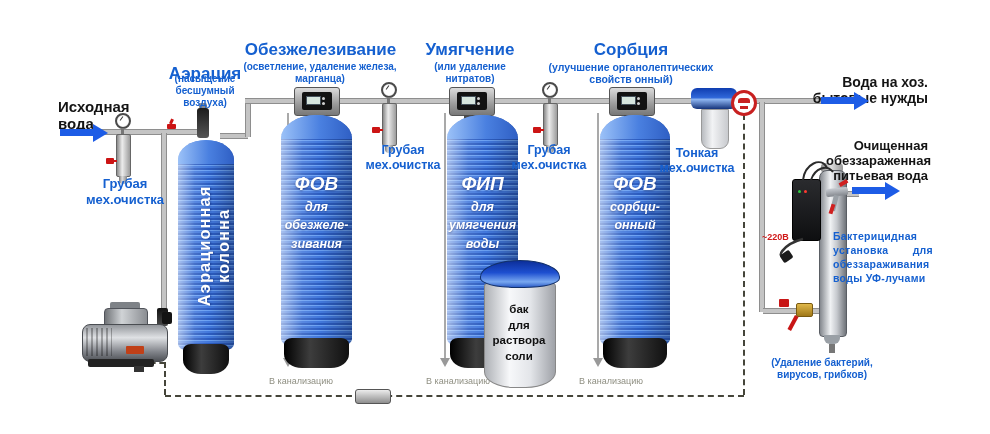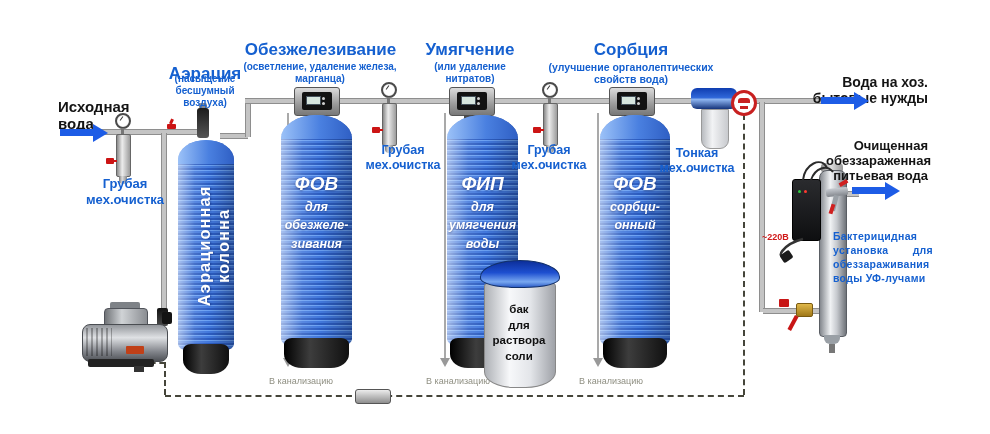--- a/index.html
+++ b/index.html
@@ -116,21 +116,21 @@
   <div class="abs" style="left:111px;top:235px;width:190px;height:22px;transform:rotate(-90deg);text-align:center;color:#fff;font-weight:bold;font-size:16.5px;letter-spacing:1px;text-shadow:0 1px 2px rgba(0,10,60,.4);z-index:3;">Аэрационная колонна</div>
   <div class="tbase" style="left:183px;top:344px;width:46px;"></div>
 
   <div class="blue-title" style="left:152px;top:52px;width:106px;margin-top:12px;">Аэрация</div>
   <div class="blue-sub" style="left:160px;top:73px;width:90px;">(насыщение бесшумный воздуха)</div>
   <div class="blue-title" style="left:228px;top:40px;width:185px;">Обезжелезивание</div>
   <div class="blue-sub" style="left:240px;top:61px;width:160px;">(осветление, удаление железа, марганца)</div>
   <div class="blue-title" style="left:415px;top:40px;width:110px;">Умягчение</div>
   <div class="blue-sub" style="left:425px;top:61px;width:90px;">(или удаление нитратов)</div>
   <div class="blue-title" style="left:572px;top:40px;width:118px;">Сорбция</div>
-  <div class="blue-sub" style="left:541px;top:61px;width:180px;font-size:10.5px;">(улучшение органолептических свойств вода)</div>
+  <div class="blue-sub" style="left:541px;top:61px;width:180px;font-size:10.5px;">(улучшение органолептических свойств онный)</div>
 
   <div class="cvalve" style="left:294px;top:87px;">
     <div class="cv-screen"></div>
     <div class="cv-lcd"></div>
       <div class="cv-btn"></div>
     <div class="cv-neck"></div>
   </div>
   <div class="tank" style="left:281px;top:115px;">
     <div class="dome"></div>
     <div class="tank-label">
@@ -246,20 +246,21 @@
   <div class="abs" style="left:832px;top:195px;width:5px;height:16px;background:#9aa0a6;transform:rotate(14deg);"></div>
   <div class="abs" style="left:839px;top:181px;width:9px;height:4px;background:#d02020;transform:rotate(-30deg);"></div>
   <div class="abs" style="left:830px;top:204px;width:4px;height:10px;background:#d02020;transform:rotate(18deg);"></div>
 
   <div class="black-label" style="left:826px;top:139px;width:102px;font-size:13px;text-align:right;">Очищенная обеззараженная питьевая вода</div>
   <div class="ashaft" style="left:852px;top:187px;width:33px;"></div>
   <div class="ahead" style="left:885px;top:182px;"></div>
 
   <div class="abs" style="left:833px;top:230px;width:100px;color:#1560d0;font-weight:bold;font-size:10.5px;line-height:1.32;text-align:justify;letter-spacing:.3px;">Бактерицидная установка для обеззараживания воды УФ-лучами</div>
 
+  <div class="blue-sub" style="left:757px;top:357px;width:130px;">(Удаление бактерий, вирусов, грибков)</div>
 
   <div class="abs" style="left:82px;top:300px;width:92px;height:72px;">
     <div class="abs" style="left:28px;top:2px;width:30px;height:8px;background:#7e8287;border-radius:2px;"></div>
     <div class="abs" style="left:22px;top:8px;width:42px;height:22px;background:linear-gradient(90deg,#707377,#d0d3d6 40%,#8a8d92);border:1px solid #50535a;border-radius:4px;"></div>
     <div class="abs" style="left:80px;top:12px;width:10px;height:12px;background:#141414;border-radius:2px;"></div>
     <div class="abs" style="left:0;top:24px;width:84px;height:36px;background:linear-gradient(180deg,#94979c,#dfe1e4 35%,#808389 75%,#4f5257);border:1px solid #4a4d52;border-radius:8px;"></div>
     <div class="abs" style="left:4px;top:28px;width:26px;height:28px;background:repeating-linear-gradient(90deg,rgba(0,0,0,.28) 0 2px,transparent 2px 5px);"></div>
     <div class="abs" style="left:44px;top:46px;width:18px;height:8px;background:#c04018;border-radius:1px;"></div>
     <div class="abs" style="left:6px;top:59px;width:66px;height:8px;background:#222;border-radius:2px;"></div>
     <div class="abs" style="left:52px;top:66px;width:10px;height:6px;background:#333;"></div>

